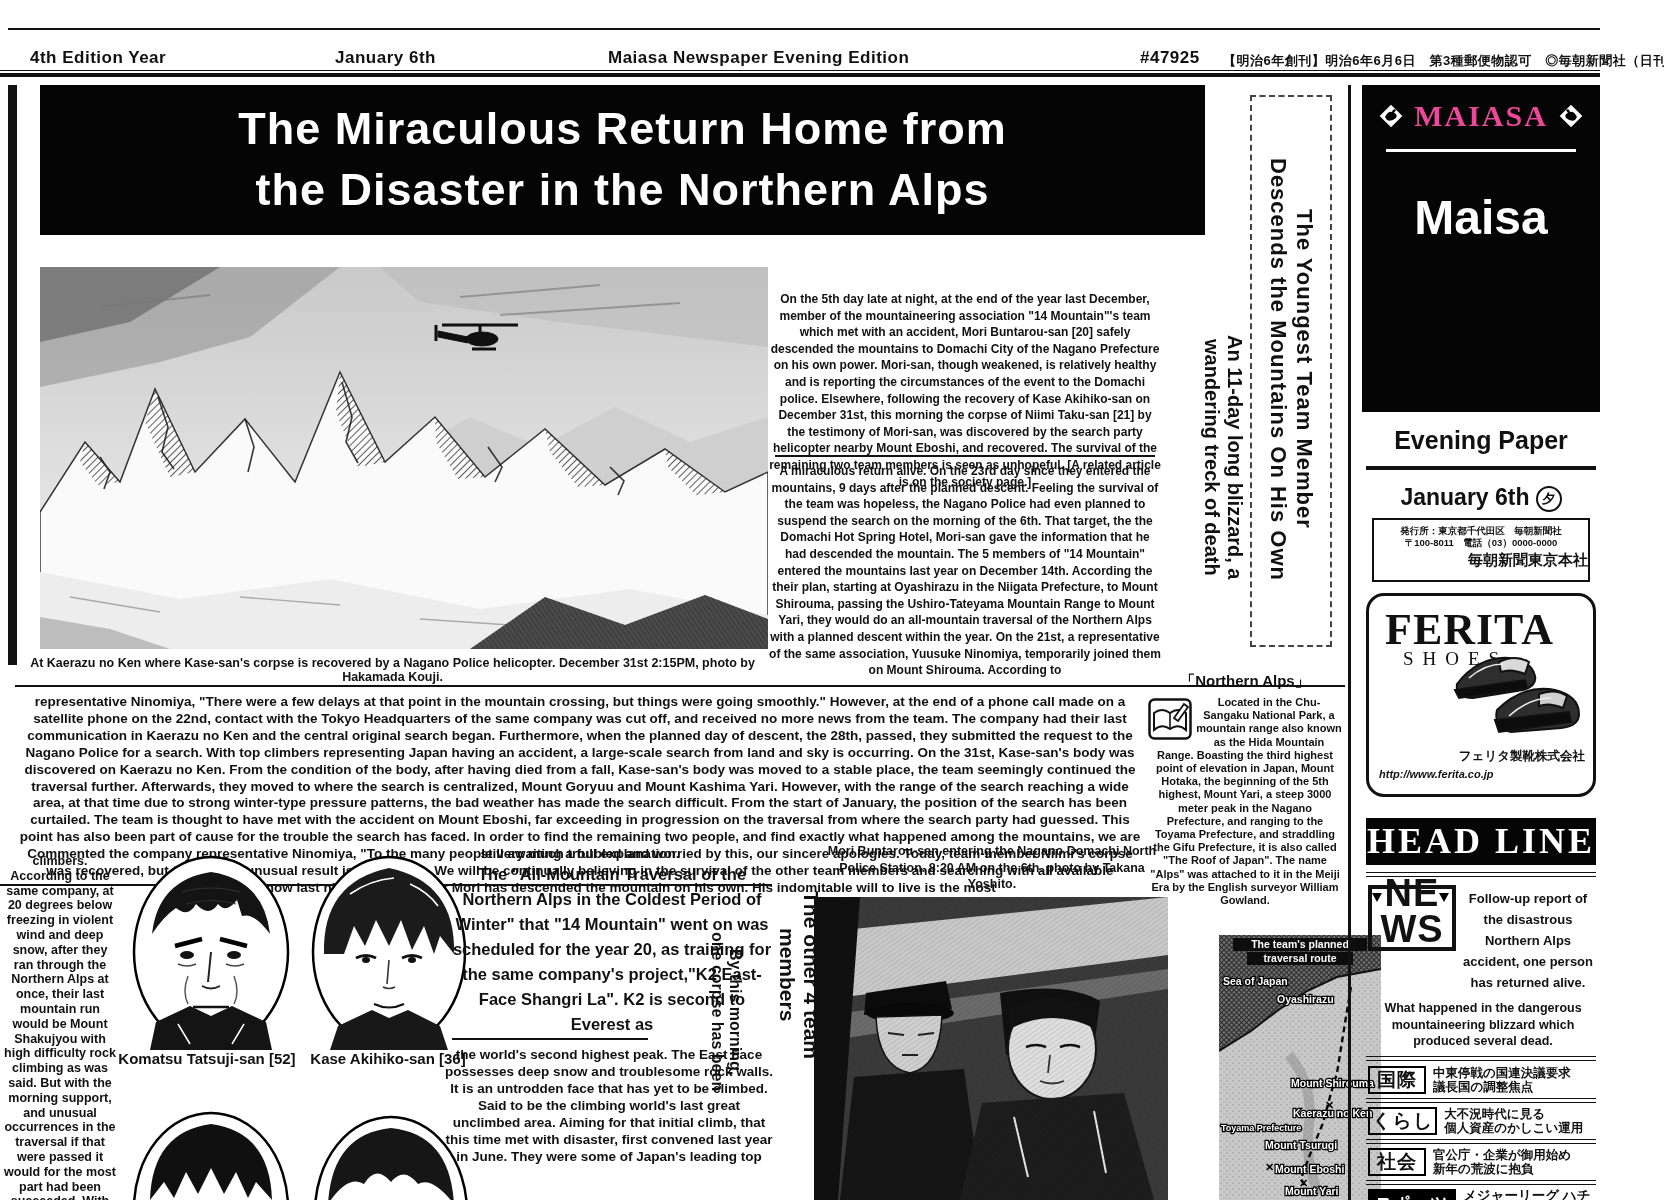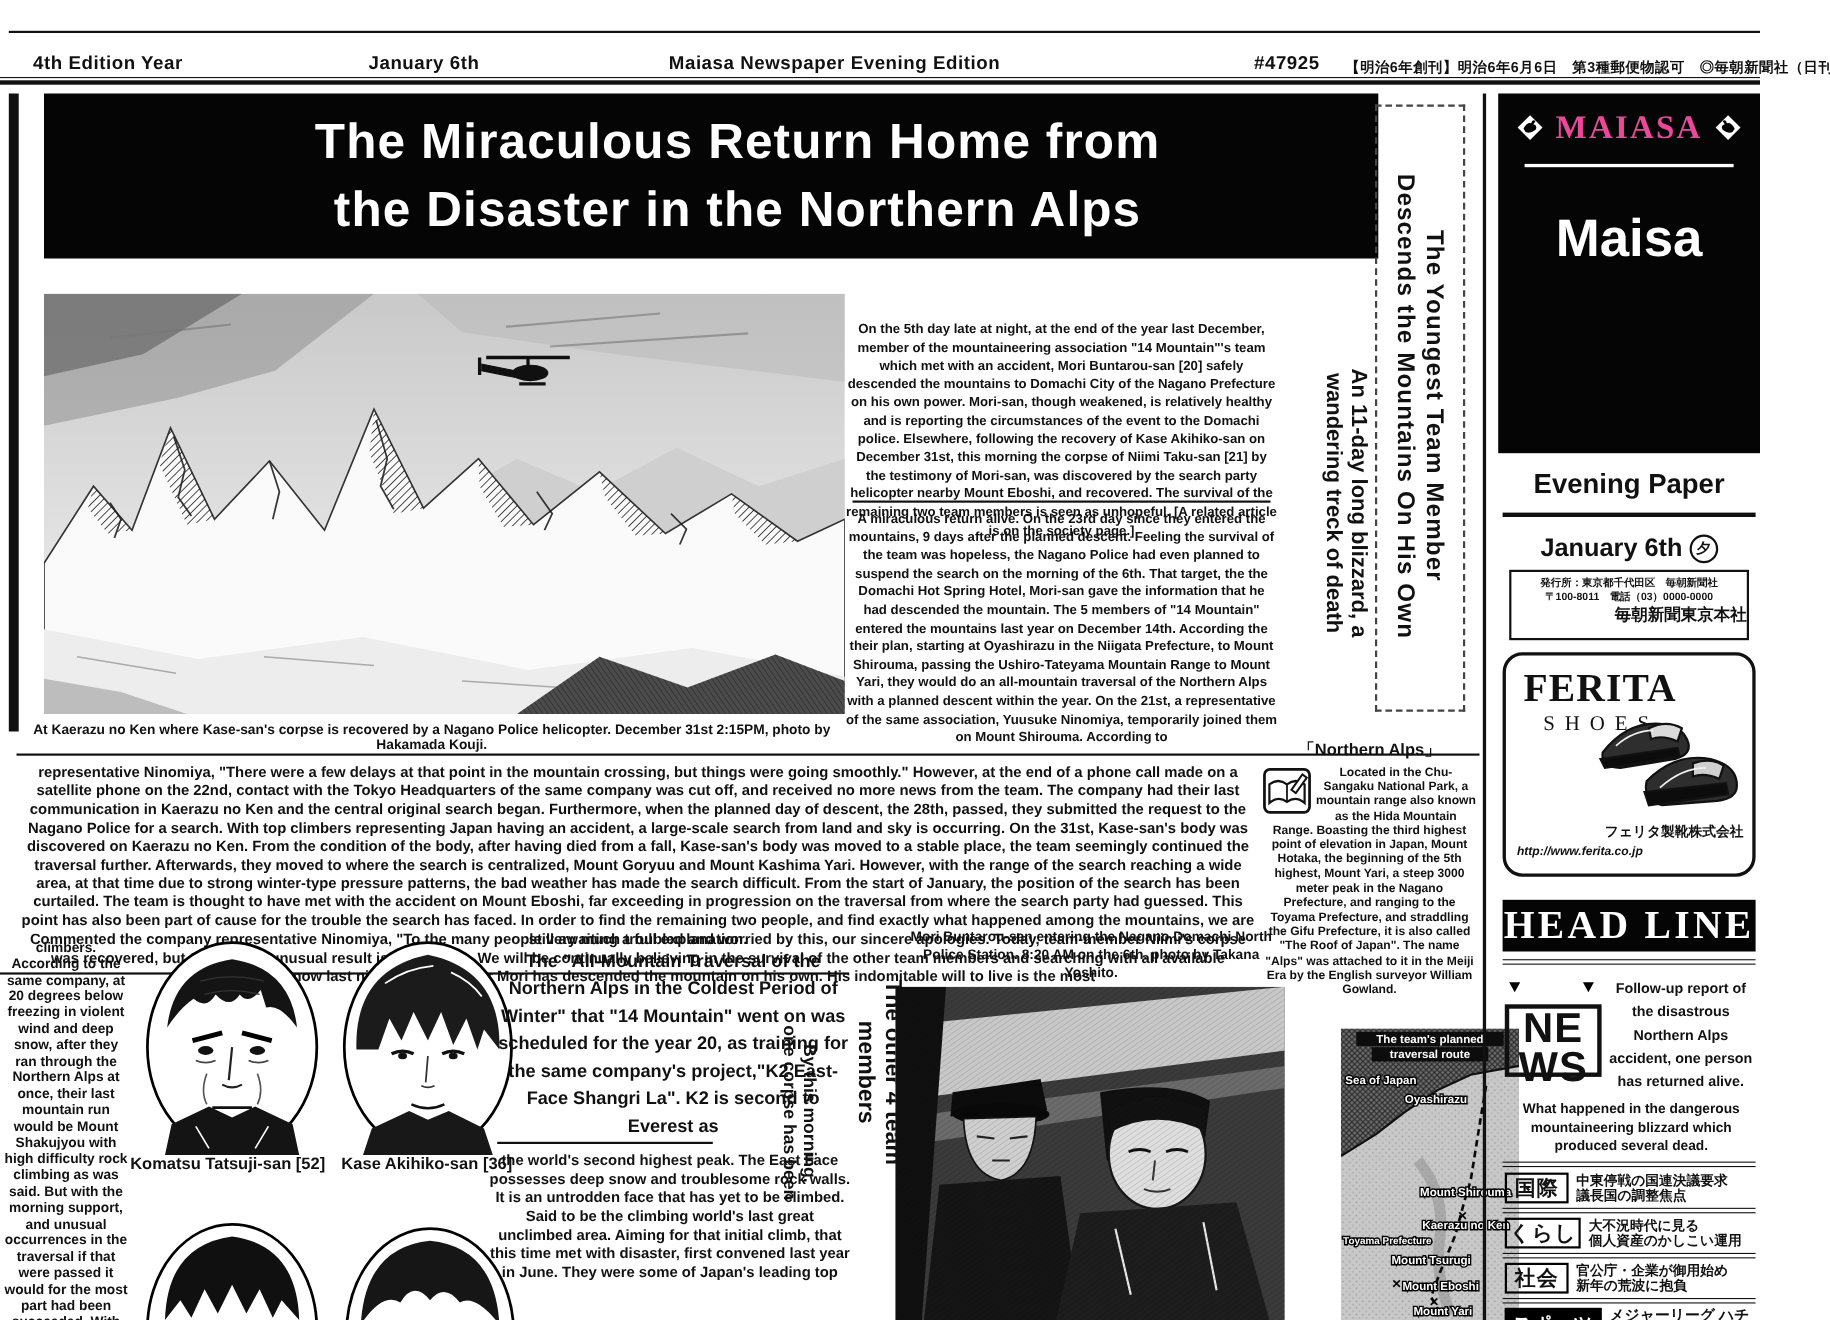--- a/index.html
+++ b/index.html
@@ -5,21 +5,21 @@
   html,body{margin:0;padding:0;background:#fff;}
   #page{position:relative;width:1664px;height:1200px;background:#fff;overflow:hidden;
         font-family:"Liberation Sans",sans-serif;color:#111;}
   .abs{position:absolute;}
   .rule{position:absolute;background:#111;}
   .dblrule{position:absolute;height:5px;border-top:1.5px solid #111;border-bottom:1.5px solid #111;box-sizing:border-box;}
   .topbar-item{position:absolute;top:48px;font-size:17px;font-weight:bold;letter-spacing:.5px;white-space:nowrap;}
   .jp{font-family:"Liberation Sans",sans-serif;}
   
   .headline-box{position:absolute;left:40px;top:85px;width:1165px;height:150px;background:#050505;
-    display:flex;flex-direction:column;align-items:center;justify-content:center;padding-left:48px;}
+    display:flex;flex-direction:column;align-items:center;justify-content:center;}
   .headline-box div{color:#fff;font-size:45px;font-weight:bold;letter-spacing:1px;line-height:1.35;white-space:nowrap;}
   
   .vrl{writing-mode:vertical-rl;text-align:center;}
   .vbox{position:absolute;left:1250px;top:95px;width:78px;height:548px;border:2px dashed #444;
     display:flex;justify-content:center;}
   .vbox .vrl{font-size:22px;font-weight:bold;letter-spacing:1px;height:544px;}
   .vsub{position:absolute;left:1166px;top:272px;width:80px;height:370px;font-size:20px;font-weight:bold;}
   
   .lead{position:absolute;left:768px;width:394px;font-size:12px;font-weight:bold;line-height:16.6px;text-align:center;}
   .caption{position:absolute;font-size:12.5px;font-weight:bold;}
@@ -36,28 +36,28 @@
   .sb-name{position:absolute;left:0;width:100%;text-align:center;color:#fff;font-weight:bold;}
   .evening{position:absolute;left:1362px;top:426px;width:238px;text-align:center;font-size:25px;font-weight:bold;}
   .jan6{position:absolute;left:1362px;top:484px;width:238px;text-align:center;font-size:23px;font-weight:bold;}
   .circle-mark{display:inline-block;width:22px;height:22px;border:2px solid #111;border-radius:50%;
     font-size:13px;line-height:22px;vertical-align:middle;text-align:center;margin-left:6px;font-weight:bold;}
   .pubbox{position:absolute;left:1372px;top:518px;width:218px;height:64px;border:2.5px solid #111;
     text-align:center;font-weight:bold;box-sizing:border-box;padding-top:5px;}
   .pubbox .l1,.pubbox .l2{font-size:9.5px;line-height:12px;}
   .pubbox .l3{font-size:15px;line-height:22px;text-align:right;}
   .ad{position:absolute;left:1366px;top:593px;width:230px;height:204px;border:3.5px solid #111;border-radius:18px;box-sizing:border-box;background:#fff;}
-  .ad .ferita{position:absolute;left:16px;top:8px;font-family:"Liberation Serif",serif;font-size:36px;font-weight:bold;letter-spacing:1px;}
+  .ad .ferita{position:absolute;left:16px;top:8px;font-family:"Liberation Serif",serif;font-size:44px;font-weight:bold;letter-spacing:1px;}
   .ad .shoes{position:absolute;left:34px;top:52px;font-family:"Liberation Serif",serif;font-size:19px;letter-spacing:9px;}
   .ad .co{position:absolute;right:8px;top:152px;font-size:12.5px;font-weight:bold;}
   .ad .url{position:absolute;left:10px;top:172px;font-size:11px;font-weight:bold;font-style:italic;}
   .hl-bar{position:absolute;left:1366px;top:818px;width:230px;height:47px;background:#050505;color:#fff;
     font-family:"Liberation Serif",serif;font-size:36px;font-weight:bold;letter-spacing:3px;text-align:center;line-height:47px;}
   .news-box{position:absolute;left:1368px;top:885px;width:88px;height:66px;border:4px solid #111;box-sizing:border-box;
-    display:flex;flex-direction:column;align-items:center;justify-content:flex-start;margin-top:28px;}
+    display:flex;flex-direction:column;align-items:center;justify-content:flex-end;}
   .news-box span{font-size:38px;font-weight:900;line-height:36px;letter-spacing:1px;}
   .tri{position:absolute;width:0;height:0;border-style:solid;}
   .news-text{position:absolute;left:1458px;top:888px;width:140px;font-size:13px;font-weight:bold;line-height:21px;text-align:center;}
   .news-sub{position:absolute;left:1370px;top:1000px;width:226px;font-size:12.5px;font-weight:bold;line-height:16.5px;text-align:center;}
   .cat-row{position:absolute;left:1368px;width:230px;height:34px;display:flex;align-items:center;}
   .cat-label{border:2.5px solid #000;font-weight:bold;min-width:58px;height:28px;display:flex;align-items:center;
     justify-content:center;font-size:19px;box-sizing:border-box;padding:0 2px;letter-spacing:1px;}
   .cat-label.inv{background:#000;color:#fff;border-color:#000;font-size:17px;}
   .cat-text{margin-left:7px;font-size:12.5px;font-weight:bold;line-height:14px;}
   

